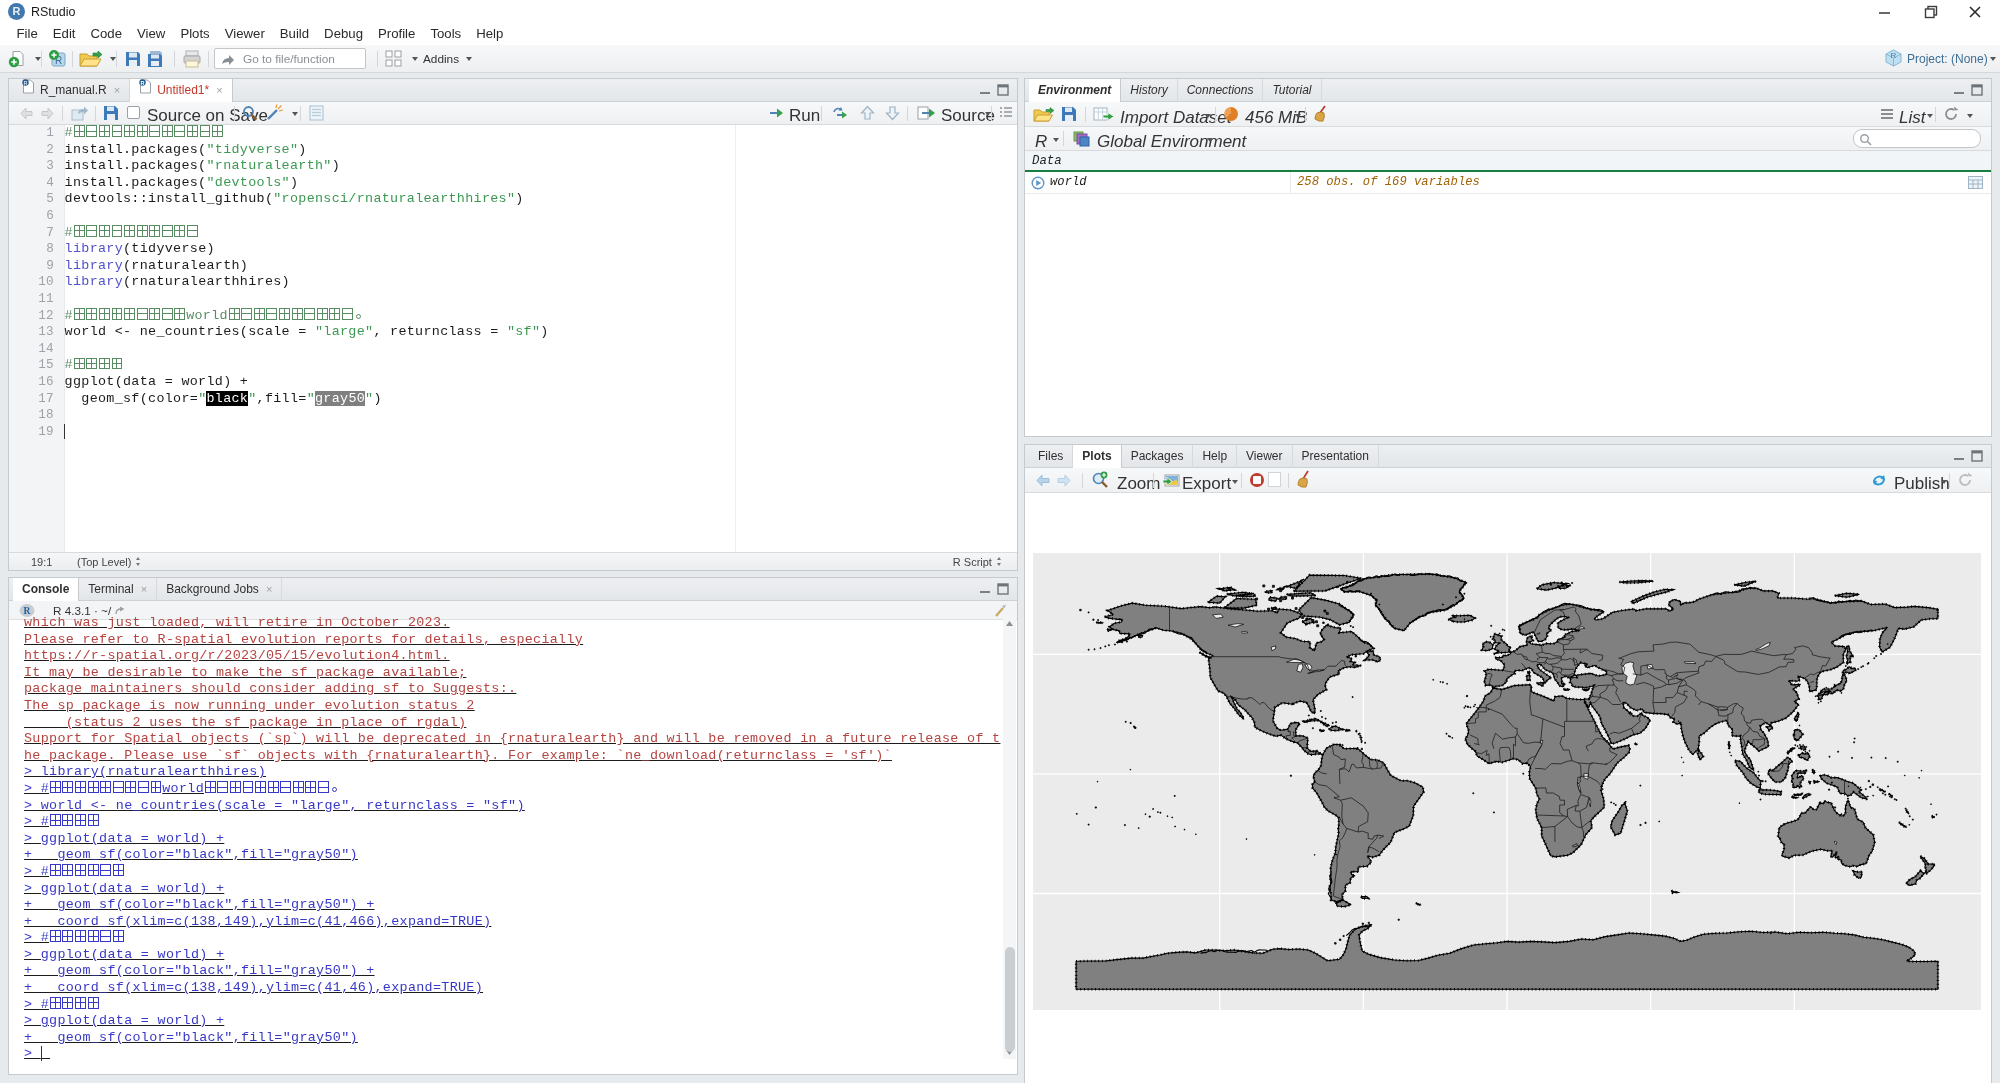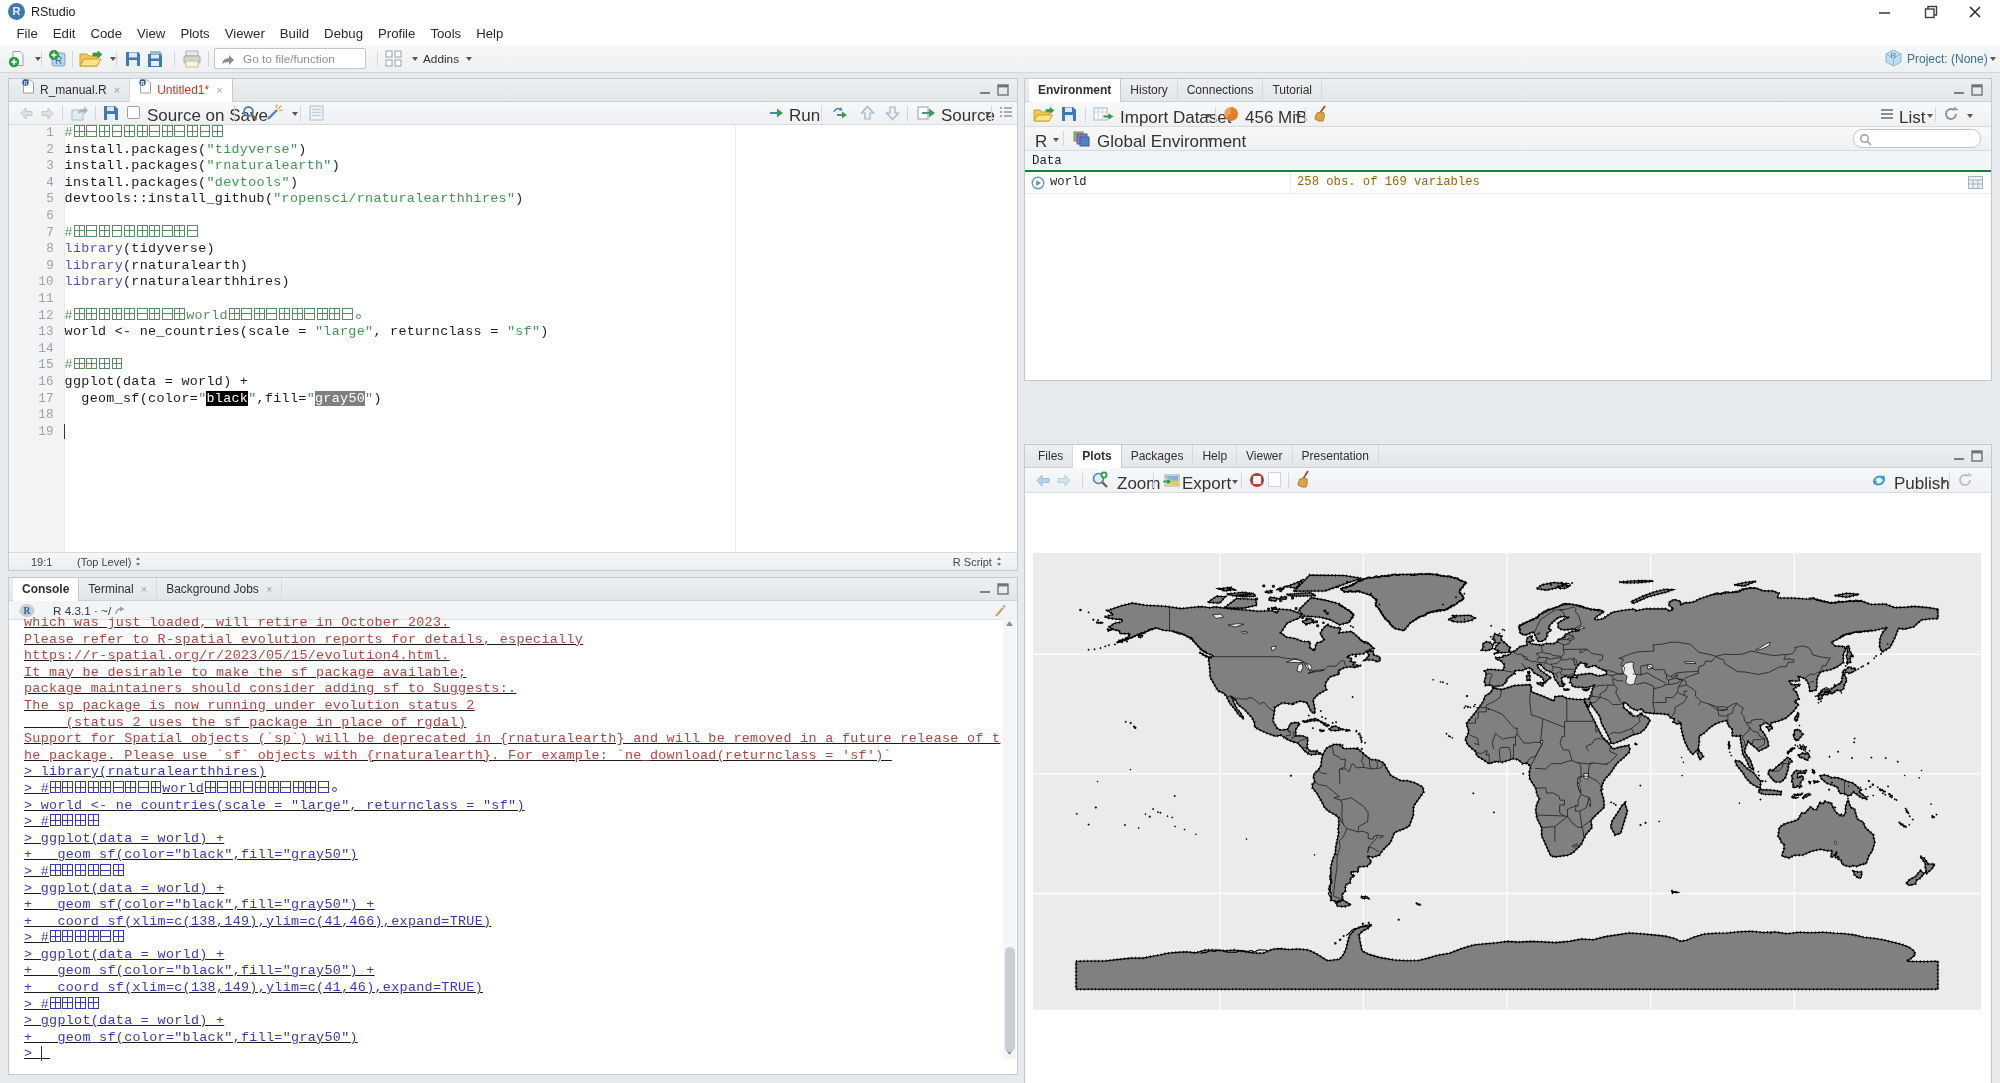--- a/index.html
+++ b/index.html
@@ -23,21 +23,21 @@
 .tab { display:inline-block; height:23px; line-height:23px; padding:0 9px;
   border-right:1px solid #d6dadc; vertical-align:top; }
 .tab.active { background:#fff; border-right:1px solid #c6cacc;
   height:24px; font-weight:bold; }
 .tab .x { color:#9aa0a4; margin-left:7px; font-size:11px; font-weight:normal; }
 .ptoolbar { height:23px; background:linear-gradient(#f7f8f9,#eef0f2); border-bottom:1px solid #d8dbde;
   position:relative; font-size:17px; color:#333; }
 .mono { font-family:"Liberation Mono", monospace; }
 #editor { left:8px; top:5px; width:1010px; height:493px; }
 #console { left:8px; top:504px; width:1010px; height:498px; }
-#envpane { left:1024px; top:5px; width:968px; height:303px; }
+#envpane { left:1024px; top:5px; width:968px; height:359px;font-style:italic; }
 #plotpane { left:1024px; top:371px; width:968px; height:712px; }
 .codearea { position:relative; font-family:"Liberation Mono", monospace; font-size:13.4px;
   line-height:16.6px; letter-spacing:0.31px; white-space:pre; color:#1c1c1c; }
 .gutter { position:absolute; left:0; top:0; width:56px; height:100%; background:#f3f4f5;
   color:#93999e; text-align:right; padding-right:10px; border-right:1px solid #e8eaeb; }
 .cmt { color:#5a8c64; } .str { color:#3c9852; } .kw { color:#5152c8; }
 .cout { color:#b54340; }
 .cin { color:#3838c8; }
 .minmax { position:absolute; right:7px; top:5px; width:32px; height:12px; }
 .vsep { position:absolute; width:1px; background:#d3d7d9; }

